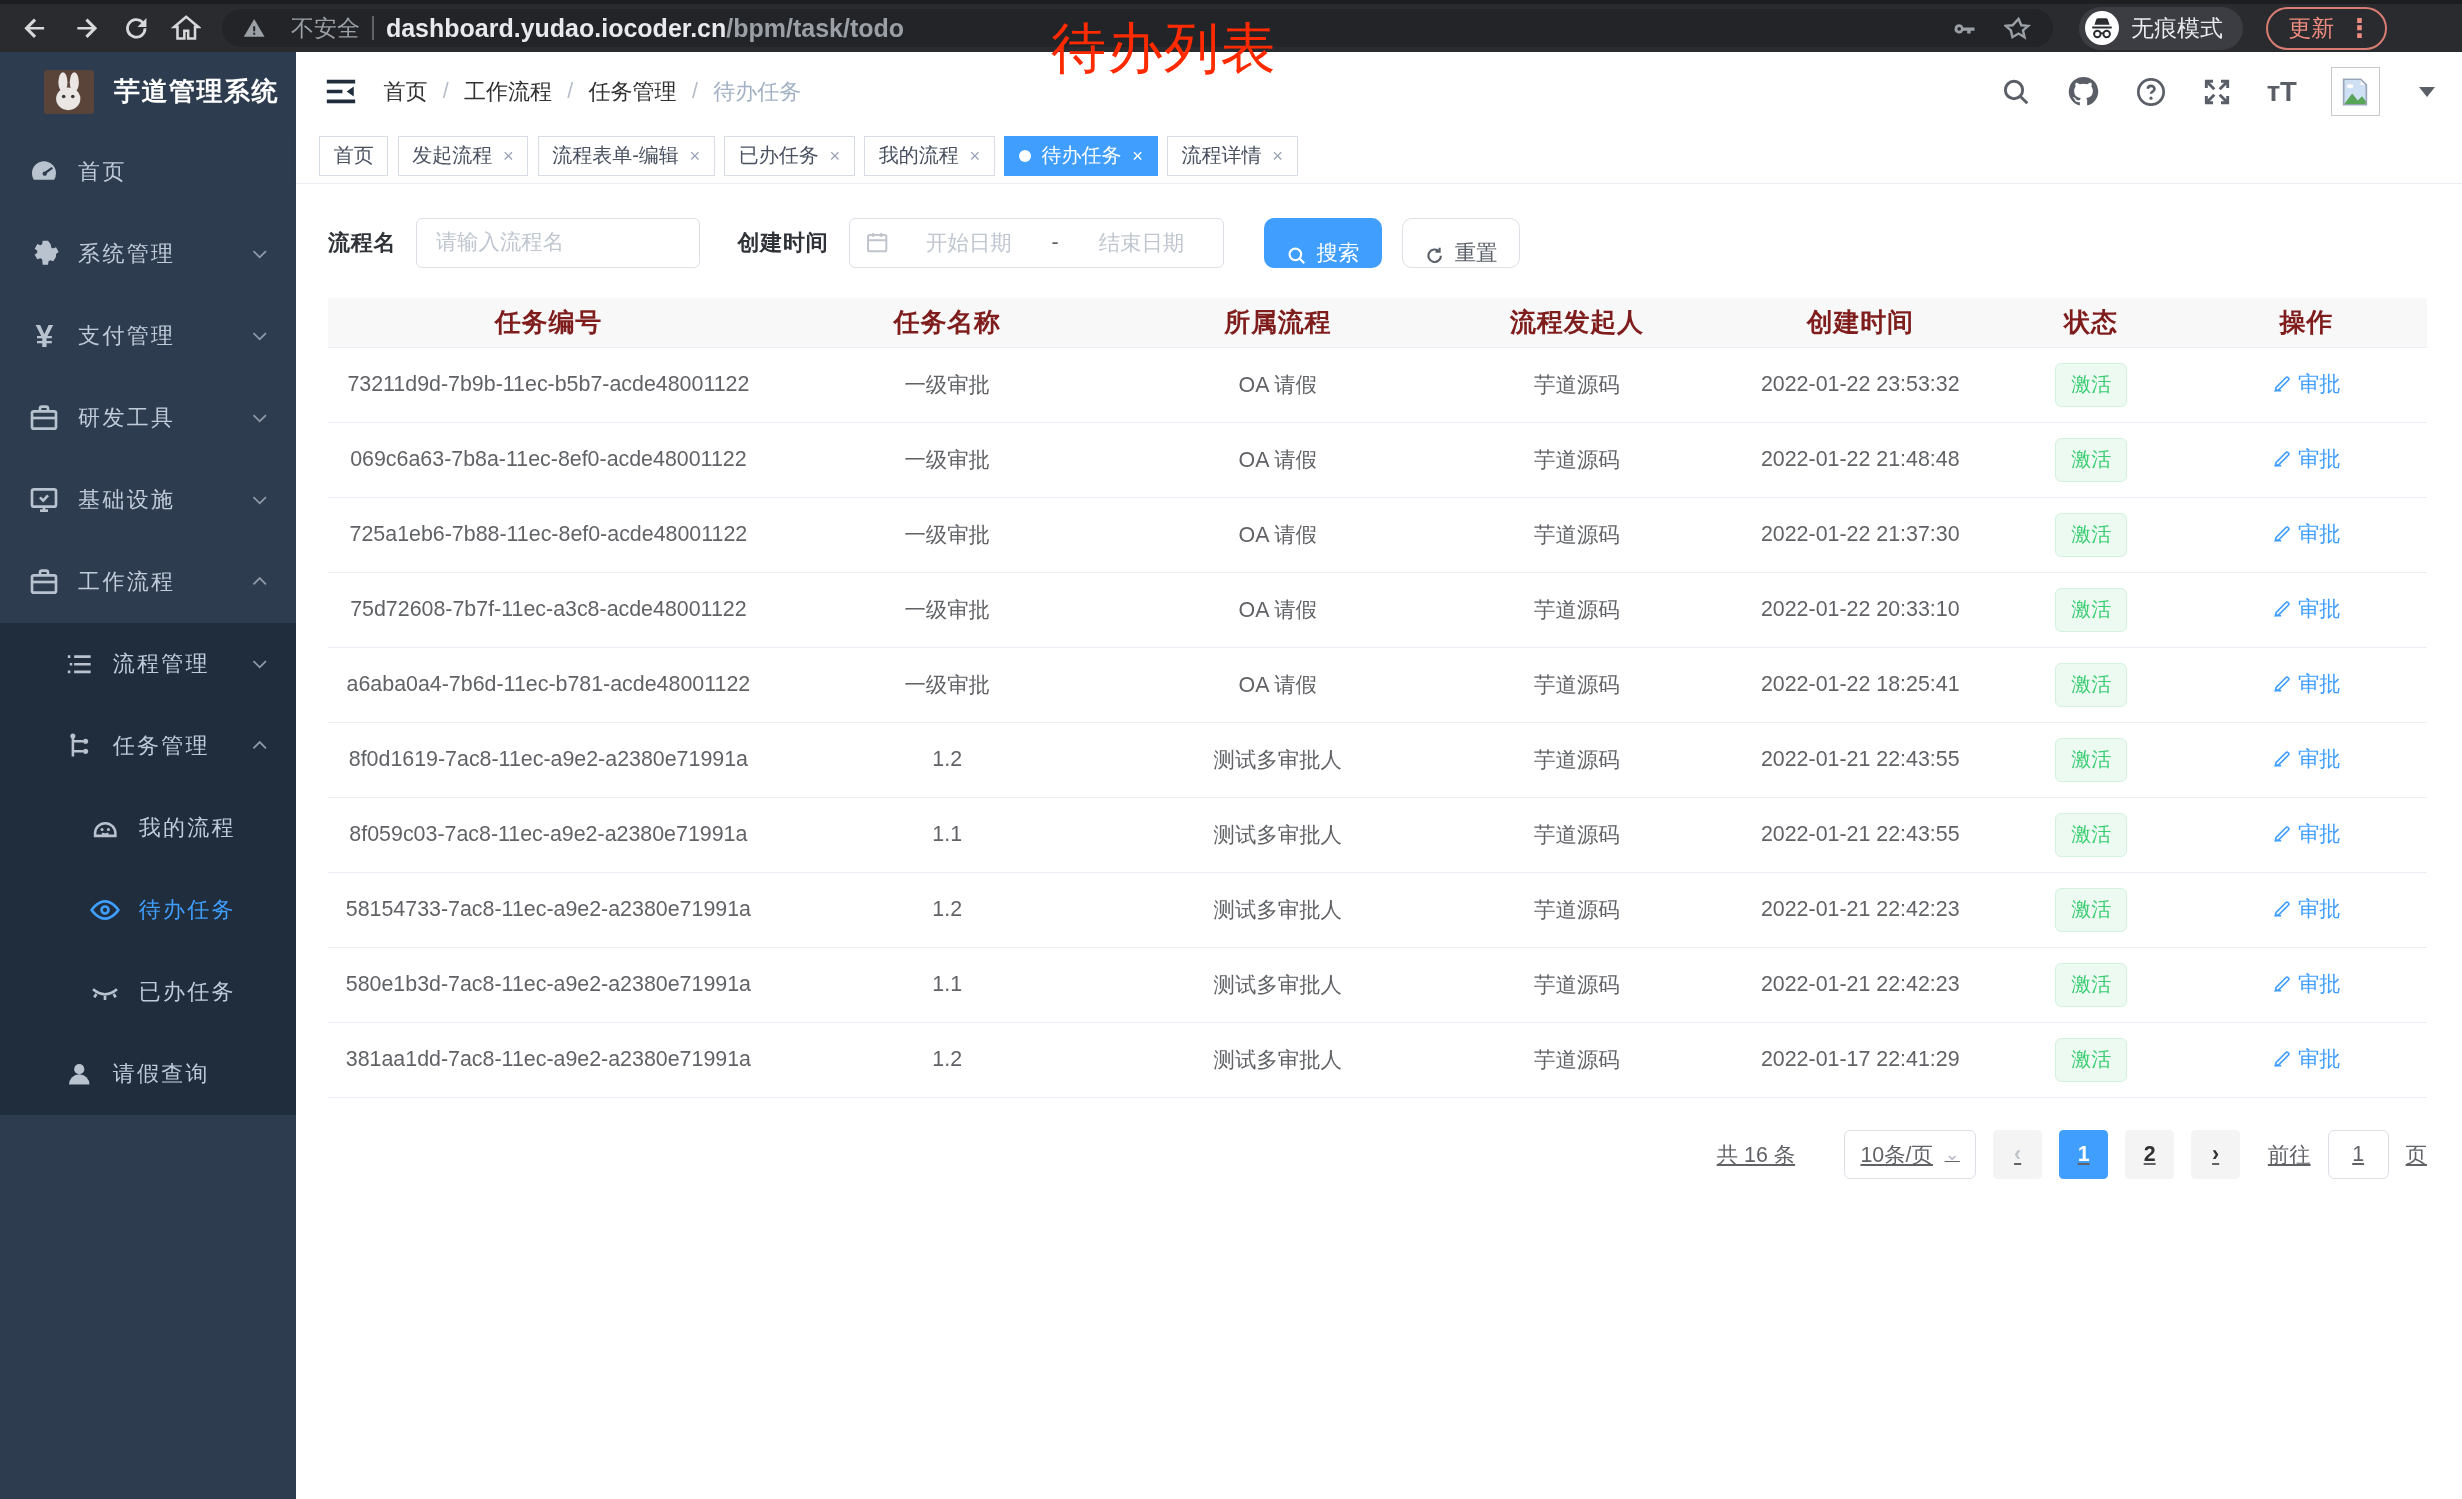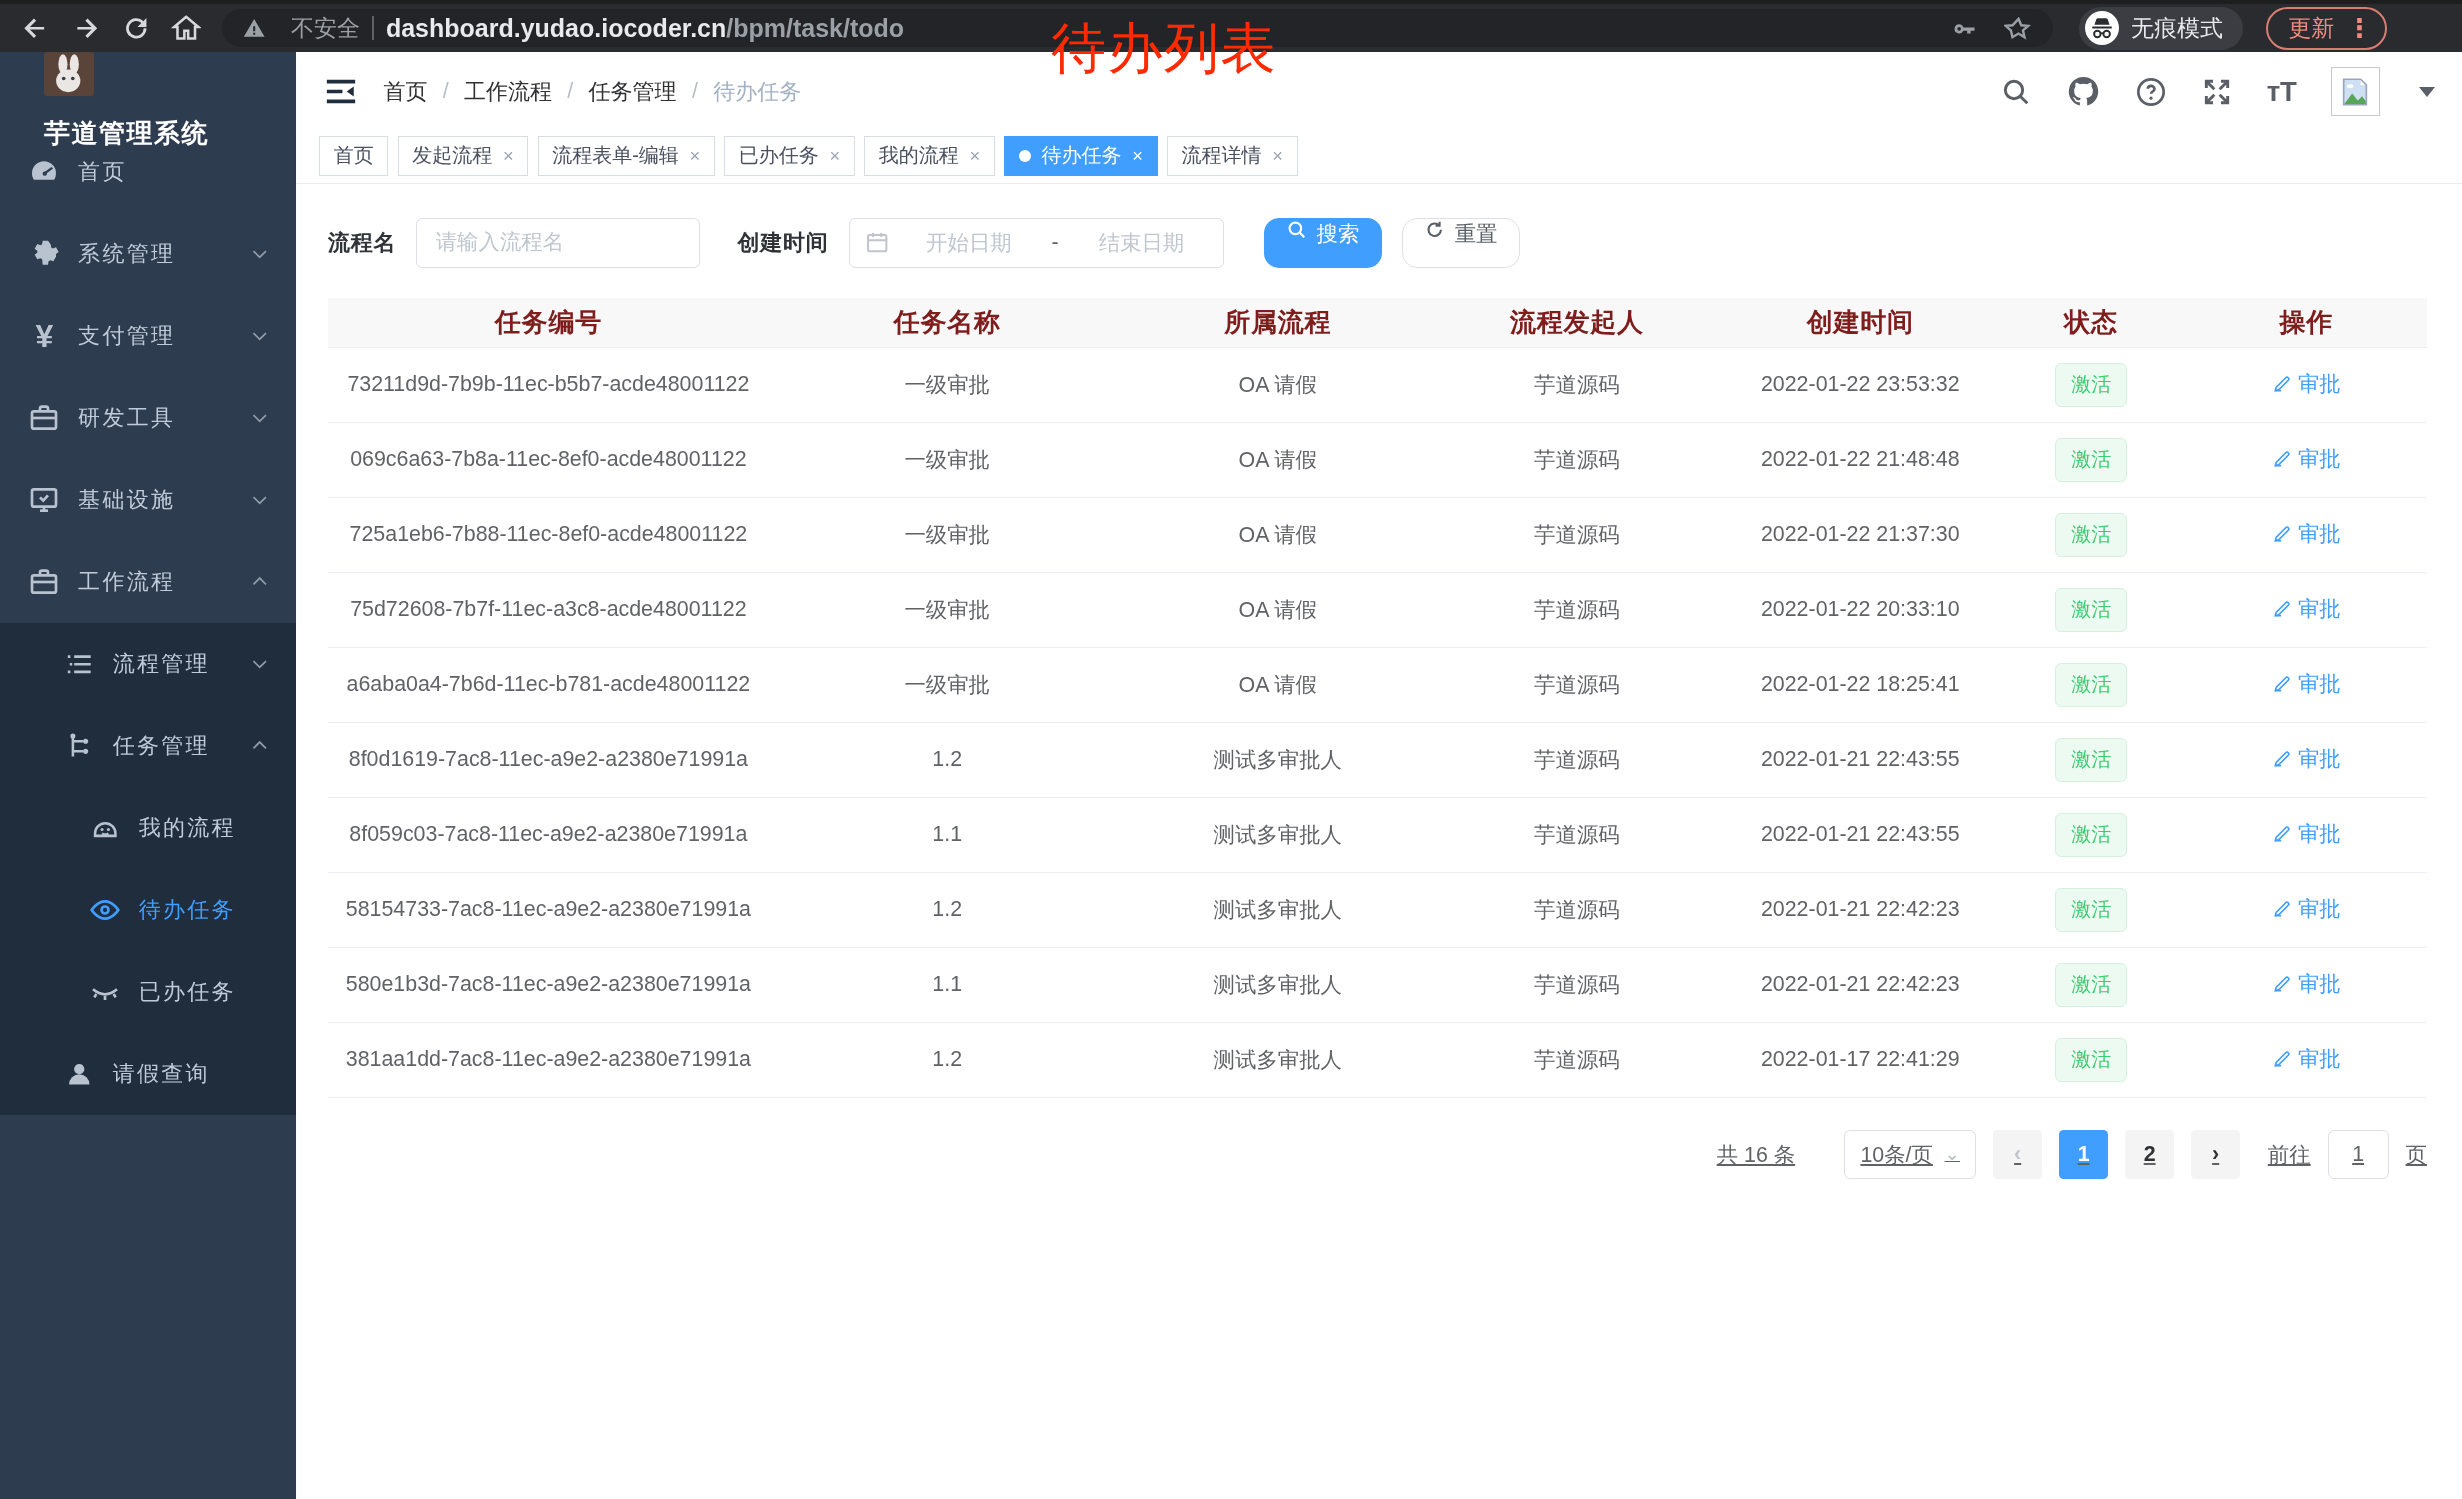--- a/index.html
+++ b/index.html
@@ -20,21 +20,21 @@
   .chip-label { color:#e8eaed; font-size:23px; }
   .update-pill { height:43px; border:2.3px solid #d87d74; border-radius:23px; display:flex; align-items:center; gap:12.2px; padding:0 12.2px 0 20px; margin-left:17px; color:#f08b80; font-size:23px; }
   .dots { font-size:26px; letter-spacing:0; line-height:1; color:#f08b80; font-weight:bold; }
 
   
   .annotation { position:absolute; left:1051px; top:12.2px; font-size:55px; color:#ff2a00; font-weight:500; z-index:9; letter-spacing:1.5px; }
 
   
   .app { display:flex; height:1448px; }
   .sidebar { width:296px; background:#2e3c4f; color:#bfcbd9; flex:0 0 auto; display:flex; flex-direction:column; }
-  .logo-row { height:79px; display:flex; padding-left:44px; gap:20px;flex-direction:column; }
+  .logo-row { height:79px; display:flex; align-items:center; padding-left:44px; gap:20px; }
   .logo-img { width:50px; height:44px; border-radius:3.1px; overflow:hidden; flex:0 0 auto; }
   .logo-title { color:#fff; font-size:26px; font-weight:bold; letter-spacing:1.5px; }
   .menu-item { height:82px; display:flex; align-items:center; font-size:22px; position:relative; cursor:pointer; }
   .menu-item .mi-icon { width:40px; display:flex; justify-content:center; align-items:center; flex:0 0 auto; color:#b9c2cf; }
   .menu-item .mi-label { margin-left:13.7px; letter-spacing:2.3px; }
   .menu-item .chev { position:absolute; right:26px; color:#8f9bab; }
   .lvl1 { padding-left:24.4px; }
   .submenu { background:#1f2d3d; }
   .lvl2 { padding-left:59px; }
   .lvl3 { padding-left:85px; }
@@ -64,21 +64,21 @@
   
   .content { flex:1; padding:26px 35px 0 32px; background:#fff; }
   .filters { display:flex; align-items:center; margin:7.6px 0 30.5px; }
   .flabel { font-size:22px; color:#2f3338; font-weight:600; letter-spacing:0.8px; }
   .txt-input { width:284px; height:50px; border:1.5px solid #dcdfe6; border-radius:6.1px; margin-left:20px; padding:0 18.3px; font-size:21.4px; color:#606266; font-family:inherit; }
   .txt-input::placeholder { color:#bfc6cf; }
   .date-range { width:375px; height:50px; border:1.5px solid #dcdfe6; border-radius:6.1px; margin-left:20px; display:flex; align-items:center; padding:0 15.3px; gap:13.7px; }
   .dr-ph { color:#bfc6cf; font-size:21.4px; }
   .dr-sep { color:#606266; font-size:21.4px; margin:0 3.1px; }
   .ml48 { margin-left:37px; }
-  .btn { height:50px; border-radius:15px; display:flex; align-items:flex-start; gap:9.2px; font-size:21.4px; padding:0 21.4px; cursor:pointer; border:1.5px solid transparent; }
+  .btn { height:50px; border-radius:10px; display:flex; align-items:flex-end; gap:9.2px; font-size:21.4px; padding:0 21.4px; cursor:pointer; border:1.5px solid transparent; }
   .btn-primary { background:#409eff; color:#fff; margin-left:40px; }
   .btn-plain { background:#fff; border-color:#dcdfe6; color:#5a6068; margin-left:20px; }
 
   
   table { width:100%; border-collapse:collapse; table-layout:fixed; }
   th { height:49px; background:#f8f8f9; color:#7f1d1d; font-size:26px; font-weight:600; border-bottom:1.5px solid #ebeef5; letter-spacing:0.8px; }
   td { height:75px; text-align:center; font-size:21.4px; color:#606266; border-bottom:1.5px solid #ebeef5; white-space:nowrap; overflow:hidden; }
   .badge { display:inline-block; padding:7.6px 15.3px; background:#edfaf2; border:1.5px solid #d3f2de; border-radius:6.1px; color:#3bcd72; font-size:20px; }
   .act-link { color:#409eff; display:inline-flex; align-items:center; gap:6.1px; cursor:pointer; }
 

